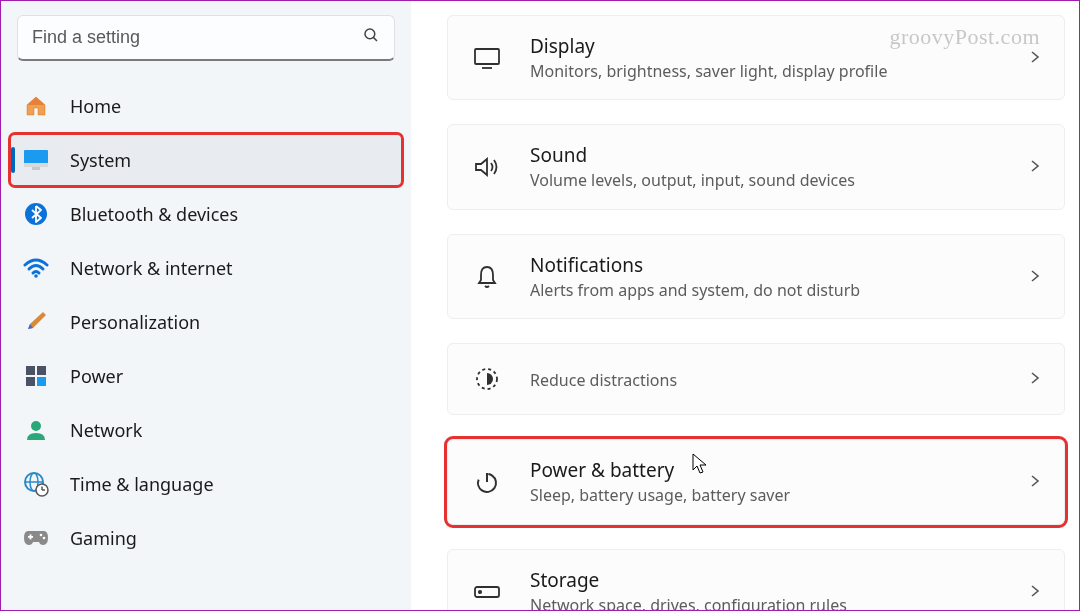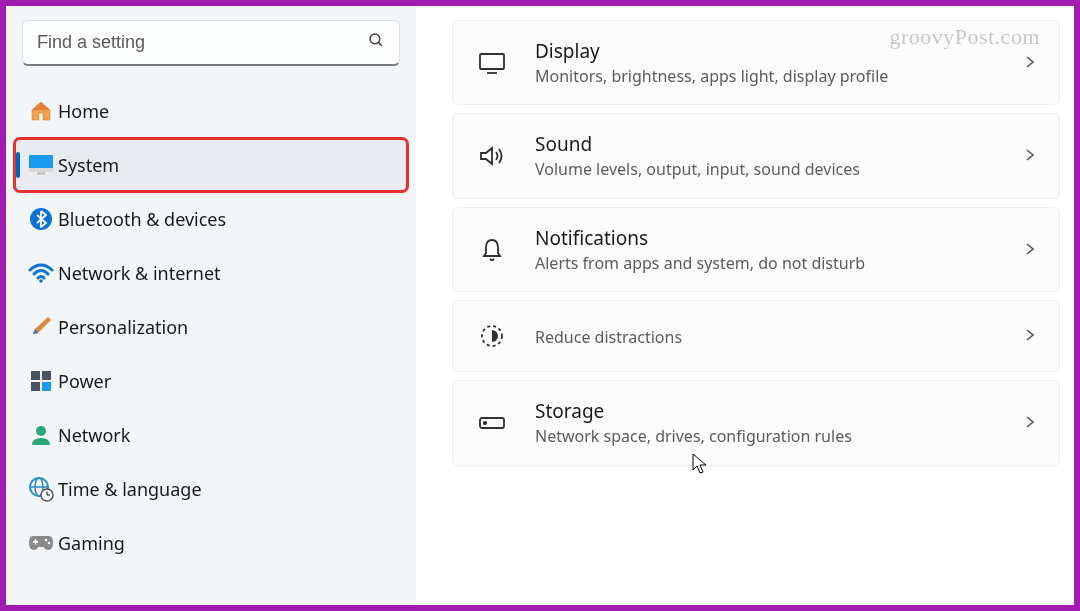--- a/index.html
+++ b/index.html
@@ -8,21 +8,21 @@
     background: #fff;
     width: 1080px;
     height: 611px;
     overflow: hidden;
     position: relative;
   }
   .app {
     display: flex;
     width: 100%;
     height: 100%;
-    border: 6px solid #a21caf;
+    border: 1px solid #a21caf;
     justify-content: center;
   }
   
   .sidebar {
     width: 410px;
     background: #f3f6f9;
     padding: 14px 0 0 0;
     flex-shrink: 0;
   }
   .search-wrap {
@@ -45,21 +45,21 @@
     background: transparent;
     font-size: 18px;
     color: #5a5a5a;
   }
   .search input::placeholder { color: #5a5a5a; }
   .search-icon { color: #444; }
   .nav { padding: 0 8px; }
   .nav-item {
     display: flex;
     align-items: center;
-    gap: 4px;
+    gap: 21px;
     height: 54px;
     padding: 0 14px 0 14px;
     border-radius: 6px;
     cursor: pointer;
     color: #1a1a1a;
     font-size: 18px;
     position: relative;
   }
   .nav-item.selected {
     background: #e8ebef;
@@ -93,21 +93,21 @@
     padding: 14px 14px 0 36px;
     overflow: hidden;
   }
   .card {
     display: flex;
     align-items: center;
     background: #fcfcfd;
     border: 1px solid #eceef1;
     border-radius: 6px;
     padding: 18px 22px;
-    margin-bottom: 8px;
+    margin-bottom: 24px;
     cursor: pointer;
   }
   .card-icon {
     width: 34px;
     height: 34px;
     display: flex;
     align-items: center;
     justify-content: center;
     margin-right: 26px;
     color: #303030;
@@ -273,21 +273,21 @@
   <main class="main">
     <div class="card">
       <span class="card-icon">
         <svg width="28" height="24" viewBox="0 0 28 24" fill="none" stroke="currentColor" stroke-width="1.8">
             <rect x="2" y="3" width="24" height="15" rx="1"></rect>
             <line x1="9" y1="22" x2="19" y2="22"></line>
           </svg>
       </span>
       <div class="card-body">
         <div class="card-title">Display</div>
-        <div class="card-sub">Monitors, brightness, apps light, display profile</div>
+        <div class="card-sub">Monitors, brightness, saver light, display profile</div>
       </div>
       <span class="chevron">
         <svg width="14" height="14" viewBox="0 0 14 14" fill="none" stroke="currentColor" stroke-width="1.6">
             <path d="M4 2 L10 7 L4 12"></path>
           </svg>
       </span>
     </div>
 
     <div class="card">
       <span class="card-icon">
@@ -336,20 +336,37 @@
       <div class="card-body">
         <div class="card-sub">Reduce distractions</div>
       </div>
       <span class="chevron">
         <svg width="14" height="14" viewBox="0 0 14 14" fill="none" stroke="currentColor" stroke-width="1.6">
             <path d="M4 2 L10 7 L4 12"></path>
           </svg>
       </span>
     </div>
 
+    <div class="card highlighted">
+      <span class="card-icon">
+        <svg width="26" height="26" viewBox="0 0 26 26" fill="none" stroke="currentColor" stroke-width="2">
+            <circle cx="13" cy="14" r="9" stroke-dasharray="40 12" transform="rotate(-55 13 14)"></circle>
+            <line x1="13" y1="4" x2="13" y2="13"></line>
+          </svg>
+      </span>
+      <div class="card-body">
+        <div class="card-title">Power &amp; battery</div>
+        <div class="card-sub">Sleep, battery usage, battery saver</div>
+      </div>
+      <span class="chevron">
+        <svg width="14" height="14" viewBox="0 0 14 14" fill="none" stroke="currentColor" stroke-width="1.6">
+            <path d="M4 2 L10 7 L4 12"></path>
+          </svg>
+      </span>
+    </div>
 
     <div class="card">
       <span class="card-icon">
         <svg width="28" height="18" viewBox="0 0 28 18" fill="none" stroke="currentColor" stroke-width="1.8">
             <rect x="2" y="4" width="24" height="10" rx="2"></rect>
             <circle cx="7" cy="9" r="1.2" fill="currentColor"></circle>
           </svg>
       </span>
       <div class="card-body">
         <div class="card-title">Storage</div>

